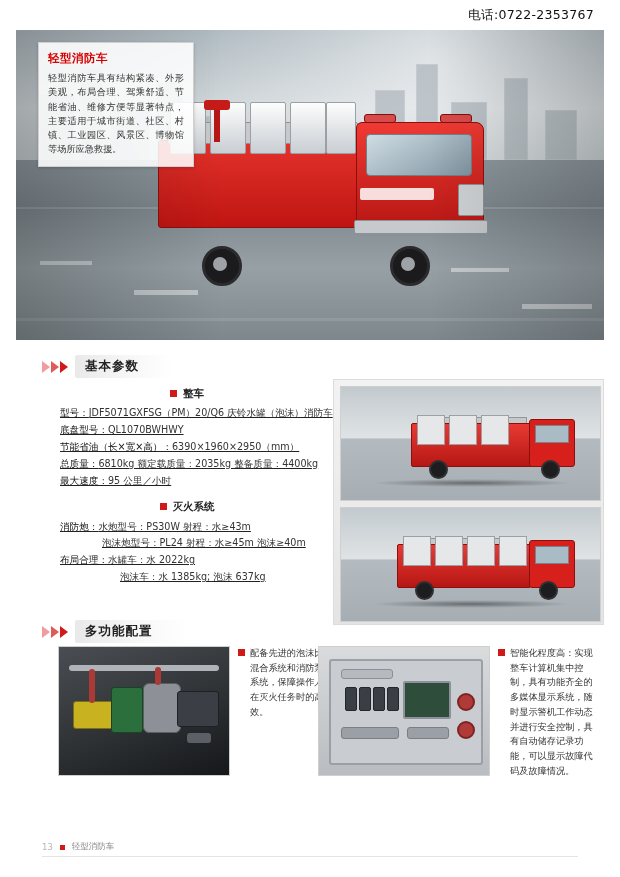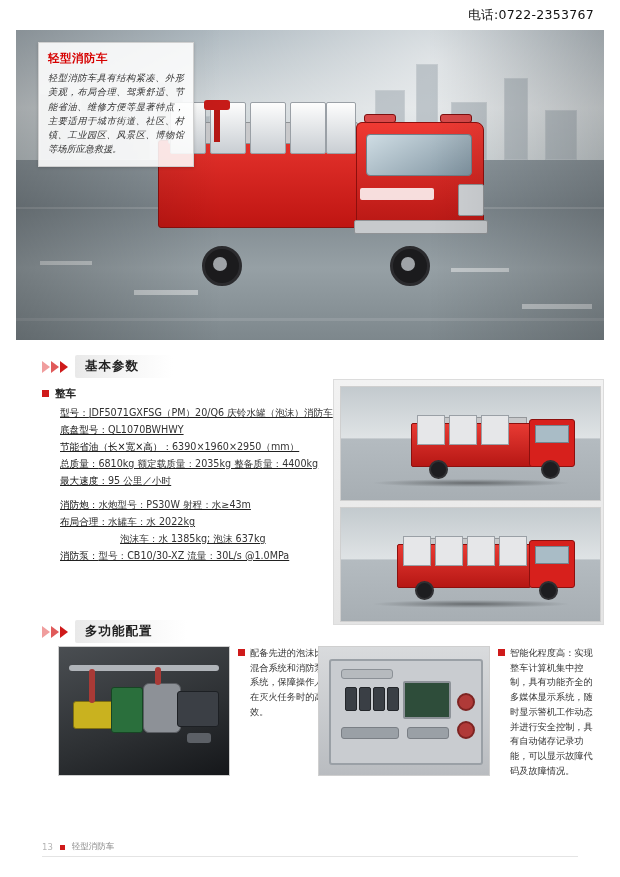--- a/index.html
+++ b/index.html
@@ -55,21 +55,21 @@
   .callout{
     position:absolute;left:22px;top:12px;width:156px;
     background:rgba(255,255,255,.88);
     border:1px solid #d0d0d0;
     padding:8px 9px 9px 9px;box-sizing:border-box;
     box-shadow:0 1px 3px rgba(0,0,0,.18);
   }
   .callout-title{
     color:#d60000;font-weight:bold;font-size:11.5px;margin-bottom:5px;letter-spacing:.5px;
   }
-  .callout-body{font-size:9.2px;line-height:1.55;color:#333;text-align:justify;font-style:italic;}
+  .callout-body{font-size:9.2px;line-height:1.55;color:#333;text-align:justify;}
 
   
   .truck{position:absolute;left:142px;top:62px;width:370px;height:200px;}
   .t-body{position:absolute;left:0;top:48px;width:206px;height:86px;background:#d21b18;border:1px solid #8d0f0d;border-radius:3px;
       background-image:linear-gradient(180deg,#e4322c,#bf1512);}
   .t-panel{position:absolute;top:10px;width:34px;height:50px;background:#e8e9eb;border:1px solid #9aa0a6;border-radius:2px;
       background-image:linear-gradient(180deg,#fdfdfd,#c9ced3);}
   .t-top{position:absolute;left:10px;top:30px;width:188px;height:20px;background:#c9c9cb;border:1px solid #8f9295;border-radius:2px;}
   .t-cab{position:absolute;left:198px;top:30px;width:126px;height:104px;background:#d7201c;border:1px solid #8d0f0d;border-radius:6px 8px 3px 3px;
       background-image:linear-gradient(180deg,#ef3a33,#b81714);}
@@ -92,21 +92,21 @@
   .arrow.a3{border-left-color:#f09d9d;}
   .sec-label{
     font-size:12.5px;font-weight:bold;color:#222;
     background:linear-gradient(90deg,#e9e9e9,#f7f7f7 55%,#ffffff);
     padding:3px 34px 3px 10px;border-radius:2px;letter-spacing:1px;
   }
 
   
   .specs{position:absolute;left:42px;top:384px;width:290px;font-size:9.6px;color:#222;line-height:1.75;}
   .grp{margin-bottom:8px;}
-  .grp-head{display:flex;align-items:center;font-weight:bold;font-size:10.5px;margin-bottom:3px;}
+  .grp-head{display:flex;align-items:center;font-weight:bold;font-size:10.5px;margin-bottom:3px;justify-content:center;}
   .sq{width:7px;height:7px;background:#cf1a1a;margin-right:6px;display:inline-block;}
   .row{padding-left:18px;white-space:nowrap;text-decoration:underline;}
   .row .k{color:#111;}
   .row .v{color:#333;}
 
   
   .photo-col{
     position:absolute;left:333px;top:379px;width:271px;height:246px;
     background:linear-gradient(180deg,#f2f2f2,#e4e4e4);
     border:1px solid #dcdcdc;
@@ -226,24 +226,28 @@
         <span>整车</span>
       </div>
       <div class="row"><span class="k">型号：</span><span class="v">JDF5071GXFSG（PM）20/Q6 庆铃水罐（泡沫）消防车</span></div>
       <div class="row"><span class="k">底盘型号：</span><span class="v">QL1070BWHWY</span></div>
       <div class="row"><span class="k">节能省油（长×宽×高）：</span><span class="v">6390×1960×2950（mm）</span></div>
       <div class="row"><span class="k">总质量：</span><span class="v">6810kg  额定载质量：2035kg  整备质量：4400kg</span></div>
       <div class="row"><span class="k">最大速度：</span><span class="v">95 公里／小时</span></div>
     </div>
 
     <div class="grp">
+      <div class="grp-head">
+        <span class="sq"></span>
+        <span>灭火系统</span>
+      </div>
       <div class="row"><span class="k">消防炮：</span><span class="v">水炮型号：PS30W    射程：水≥43m</span></div>
+      <div class="row" style="padding-left:60px;"><span class="v">泡沫炮型号：PL24   射程：水≥45m 泡沫≥40m</span></div>
       <div class="row"><span class="k">布局合理：</span><span class="v">水罐车：水 2022kg</span></div>
       <div class="row" style="padding-left:78px;"><span class="v">泡沫车：水 1385kg; 泡沫 637kg</span></div>
-      <div class="row"><span class="k">消防泵：</span><span class="v">型号：CB10/30-XZ    流量：30L/s @1.0MPa</span></div>
     </div>
 
   </div>
 
   <div class="photo-col">
     <div class="pc-img">
       <div class="pc-bg"></div>
       <div class="mini-truck">
         <div class="mt-top"></div>
         <div class="mt-box"></div>

